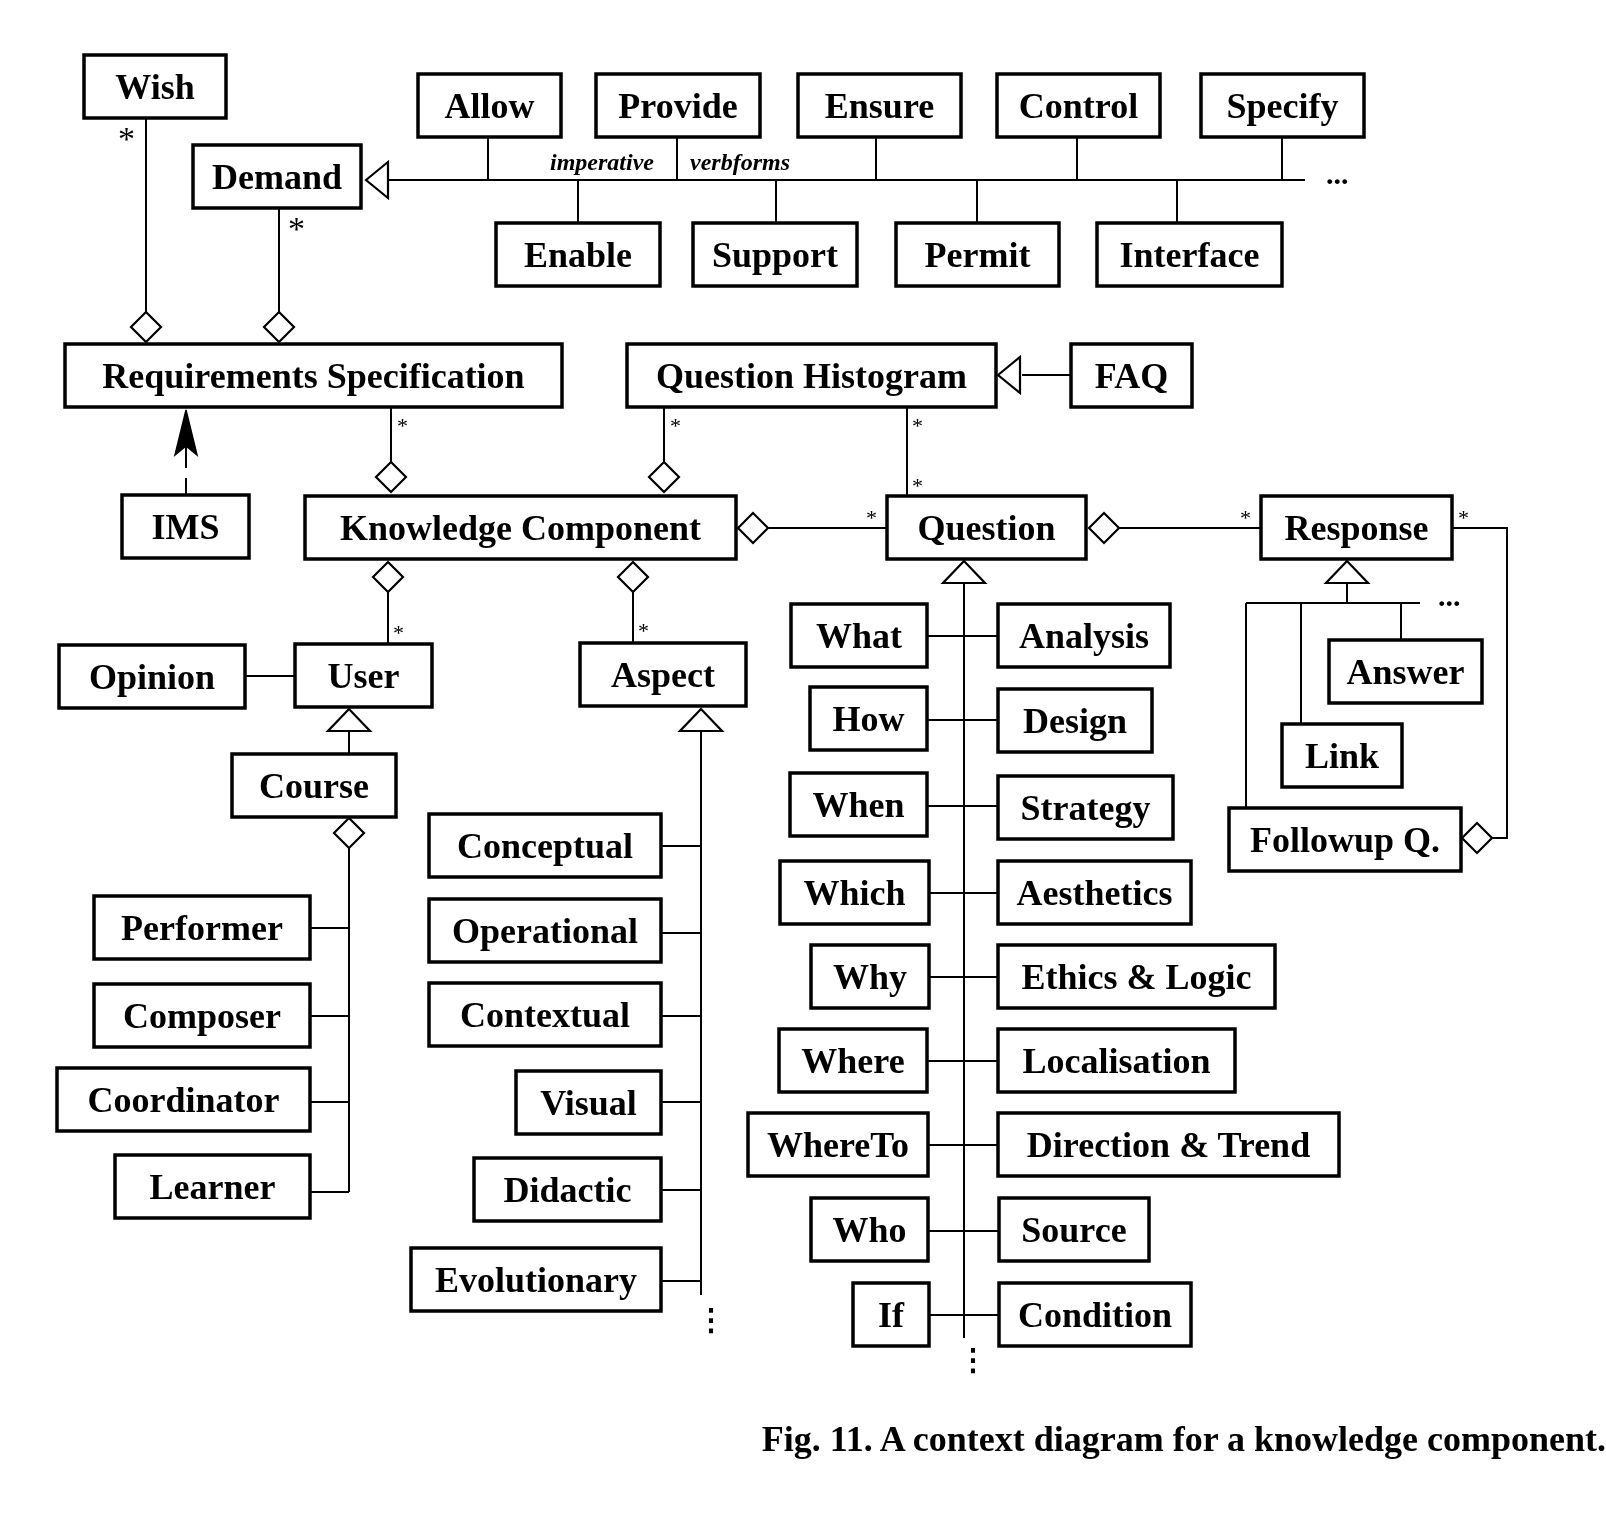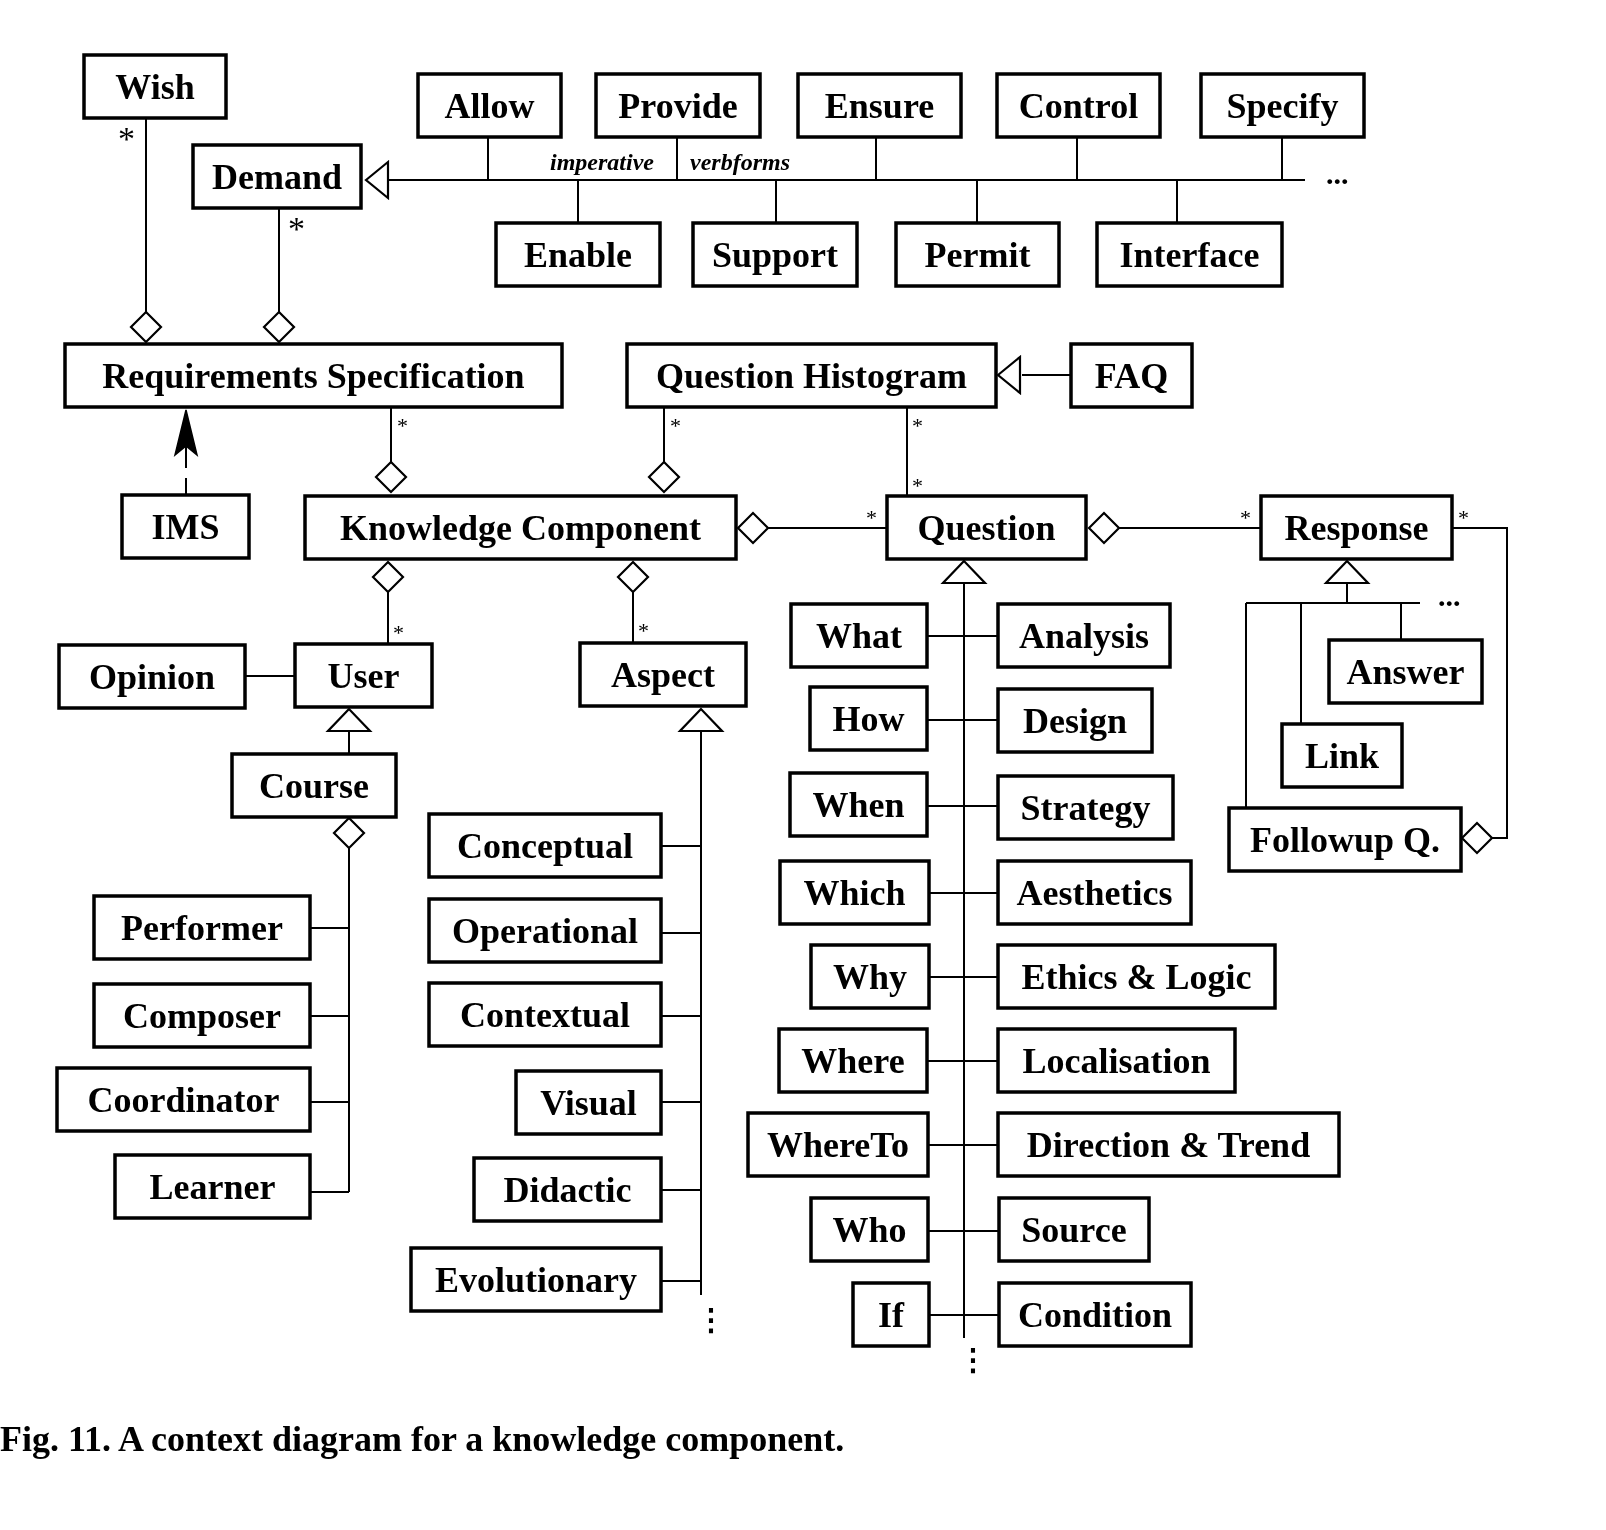--- a/index.html
+++ b/index.html
@@ -8,21 +8,21 @@
   .box rect { fill: #ffffff; stroke: #000000; stroke-width: 3.5; }
   .box text { font-family: "Liberation Serif", "DejaVu Serif", serif; font-weight: bold; font-size: 36px; fill: #000; }
   .edge { stroke: #000; stroke-width: 2; fill: none; }
   .hollow { fill: #ffffff; stroke: #000; stroke-width: 2.2; }
   .solid { fill: #000; stroke: #000; stroke-width: 1.5; }
   .mult { font-family: "Liberation Serif", serif; font-size: 22px; fill: #000; }
   .mult-big { font-family: "Liberation Serif", serif; font-size: 34px; fill: #000; }
   .ital { font-family: "Liberation Serif", serif; font-style: italic; font-weight: bold; font-size: 24px; fill: #000; }
   .dots { font-family: "Liberation Serif", serif; font-weight: bold; font-size: 30px; fill: #000; }
   #caption {
-    position: absolute; left: 0; width: 1606px; top: 1418px; text-align: left;
+    position: absolute; left: 0; width: 1606px; top: 1418px; text-align: right;
     font-family: "Liberation Serif", "DejaVu Serif", serif; font-weight: bold; font-size: 36px; color: #000;
   }
 </style>
 </head>
 <body>
 
 <svg id="diagram" width="1606" height="1530" viewBox="0 0 1606 1530" xmlns="http://www.w3.org/2000/svg">
   <g id="edges">
       <line x1="146" y1="118" x2="146" y2="312" class="edge"></line>
       <line x1="279" y1="208" x2="279" y2="312" class="edge"></line>

